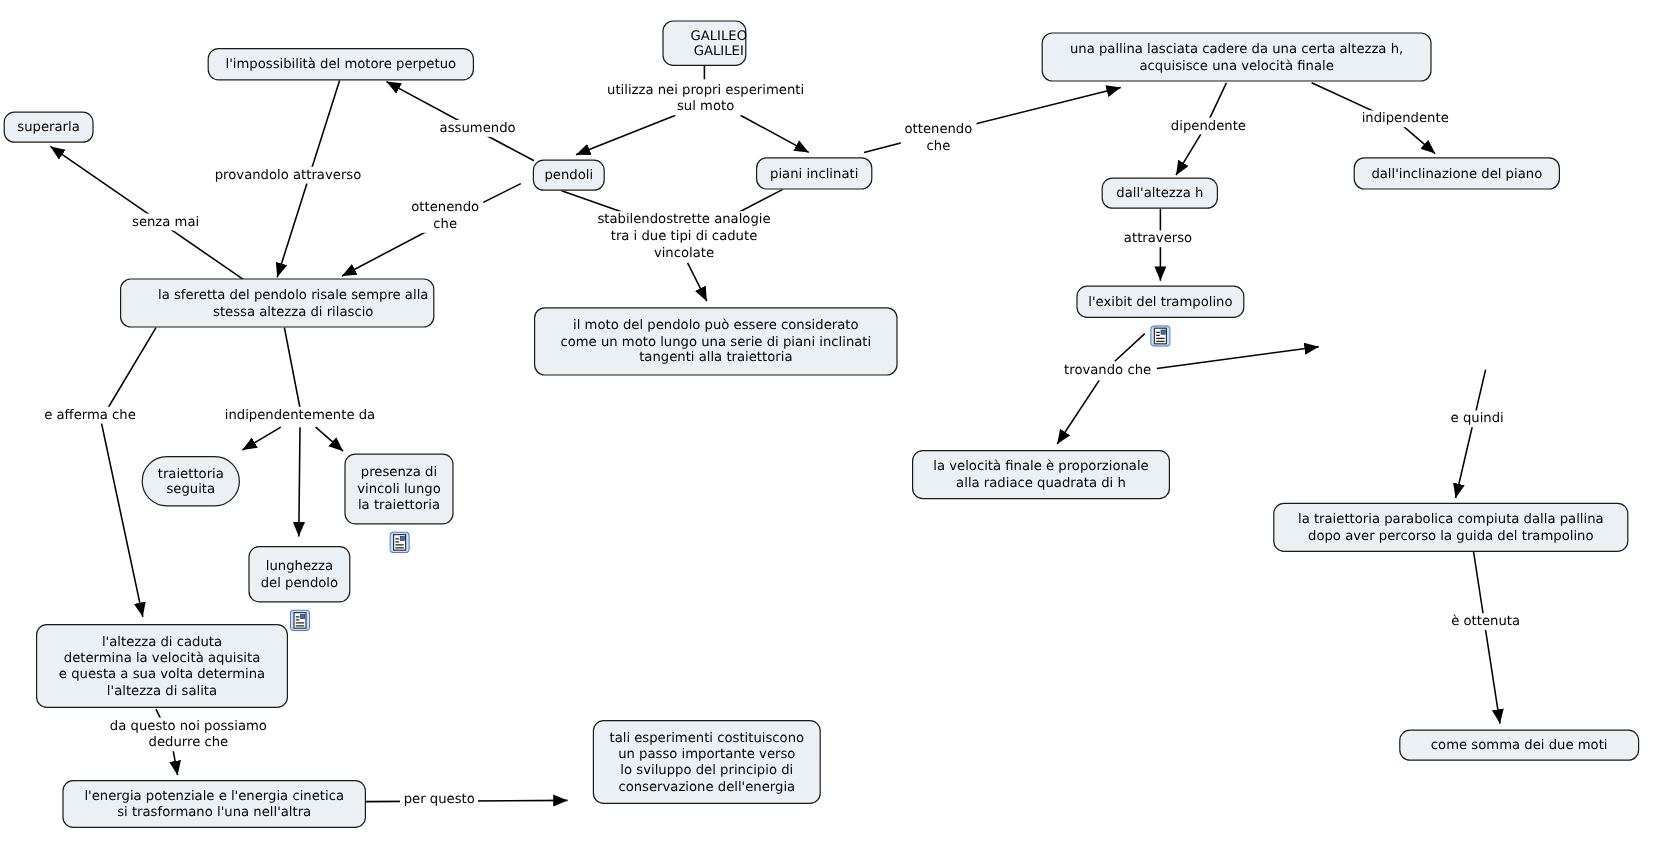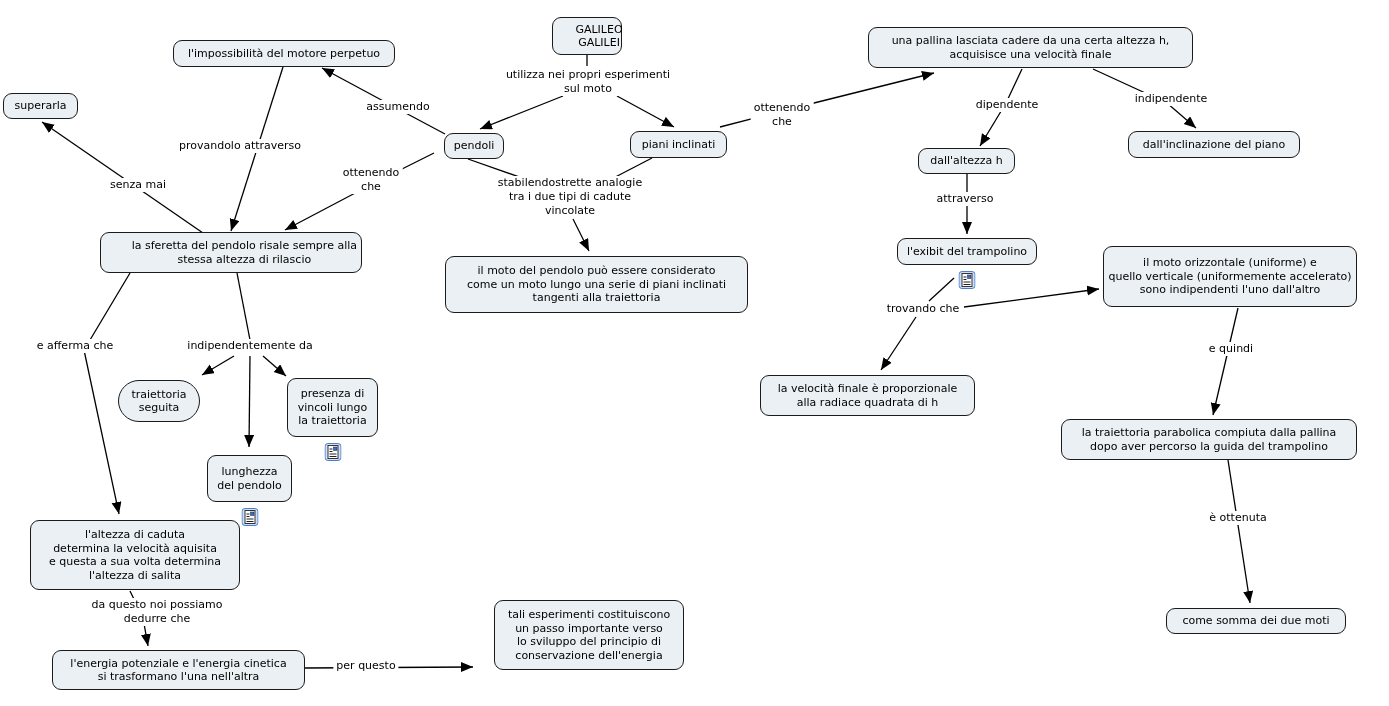--- a/index.html
+++ b/index.html
@@ -138,25 +138,20 @@
 </div>
     <div class="node" style="left: 100px; top: 232px; width: 262px; height: 41px; justify-content: flex-end;">
       <span>la sferetta del pendolo risale sempre alla
 stessa altezza di rilascio</span>
     </div>
     <div class="node" style="left: 445px; top: 256px; width: 303px; height: 57px;">
       <span>il moto del pendolo può essere considerato
 come un moto lungo una serie di piani inclinati
 tangenti alla traiettoria</span>
     </div>
-    <div class="node" style="left: 1103px; top: 246px; width: 254px; height: 61px;">
-      <span>il moto orizzontale (uniforme) e
-quello verticale (uniformemente accelerato)
-sono indipendenti l'uno dall'altro</span>
-    </div>
     <div class="node" style="left: 118px; top: 380px; width: 82px; height: 42px; border-radius: 21px;">
       <span>traiettoria
 seguita</span>
     </div>
     <div class="node" style="left: 287px; top: 378px; width: 91px; height: 59px;">
       <span>presenza di
 vincoli lungo
 la traiettoria</span>
   <span class="res-icon">
     <svg width="17" height="18" viewBox="0 0 17 18">
@@ -202,16 +197,16 @@
     <div class="node" style="left: 52px; top: 650px; width: 253px; height: 40px;">
       <span>l'energia potenziale e l'energia cinetica
 si trasformano l'una nell'altra</span>
     </div>
     <div class="node" style="left: 478px; top: 600px; width: 190px; height: 70px; margin-left: 16px;">
       <span>tali esperimenti costituiscono
 un passo importante verso
 lo sviluppo del principio di
 conservazione dell'energia</span>
     </div>
-    <div class="node" style="left: 1166px; top: 608px; width: 180px; height: 26px;">
+    <div class="node" style="left: 1166px; top: 608px; width: 200px; height: 26px;">
       <span>come somma dei due moti</span>
     </div>
   </div>
 
 </body></html>

